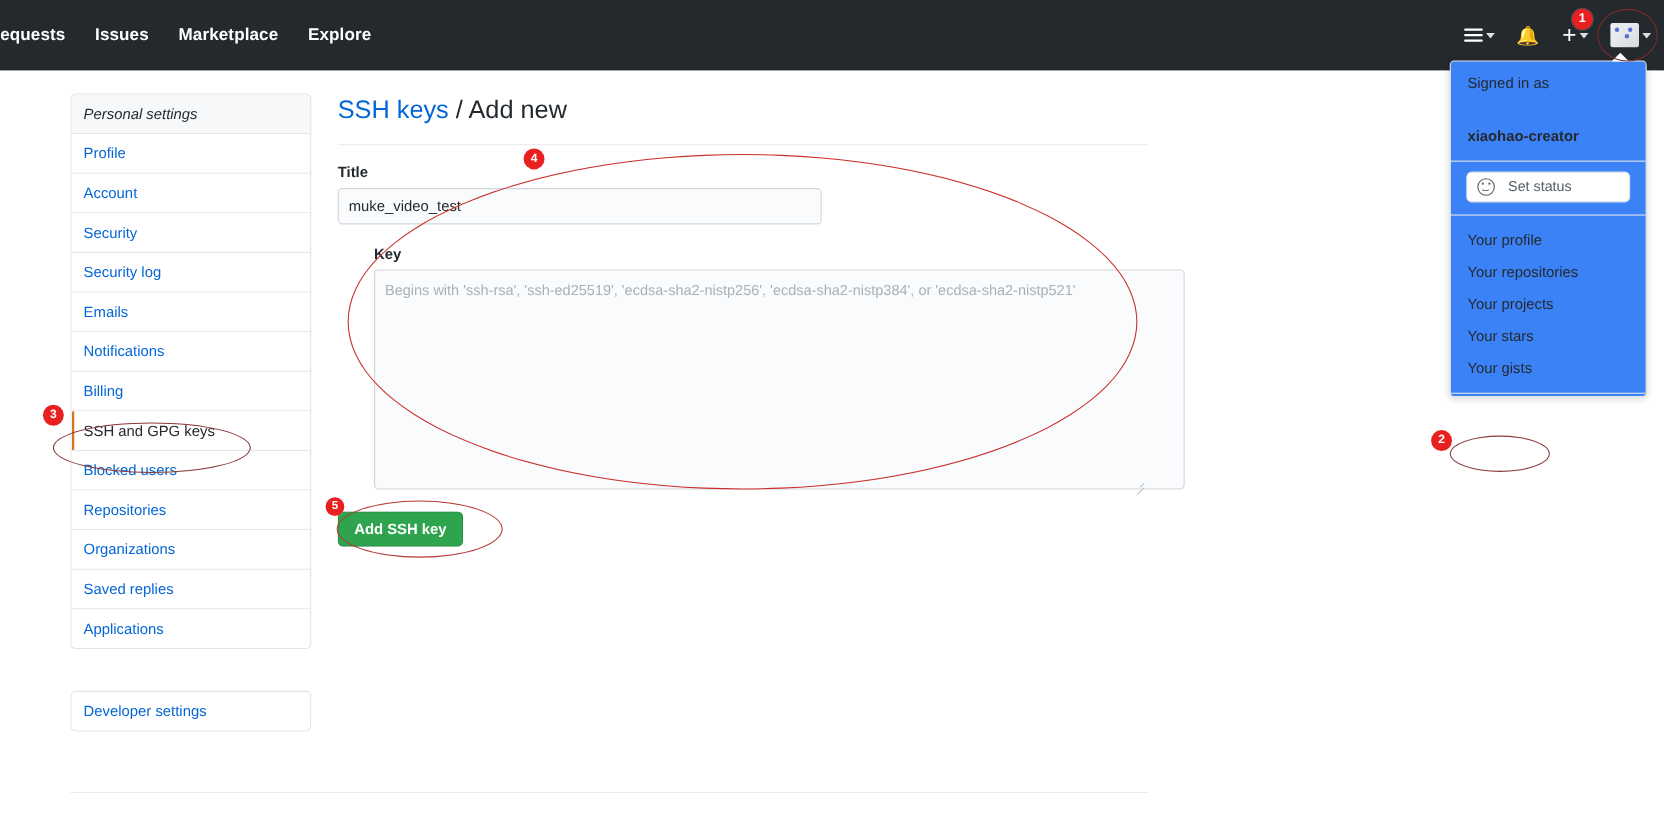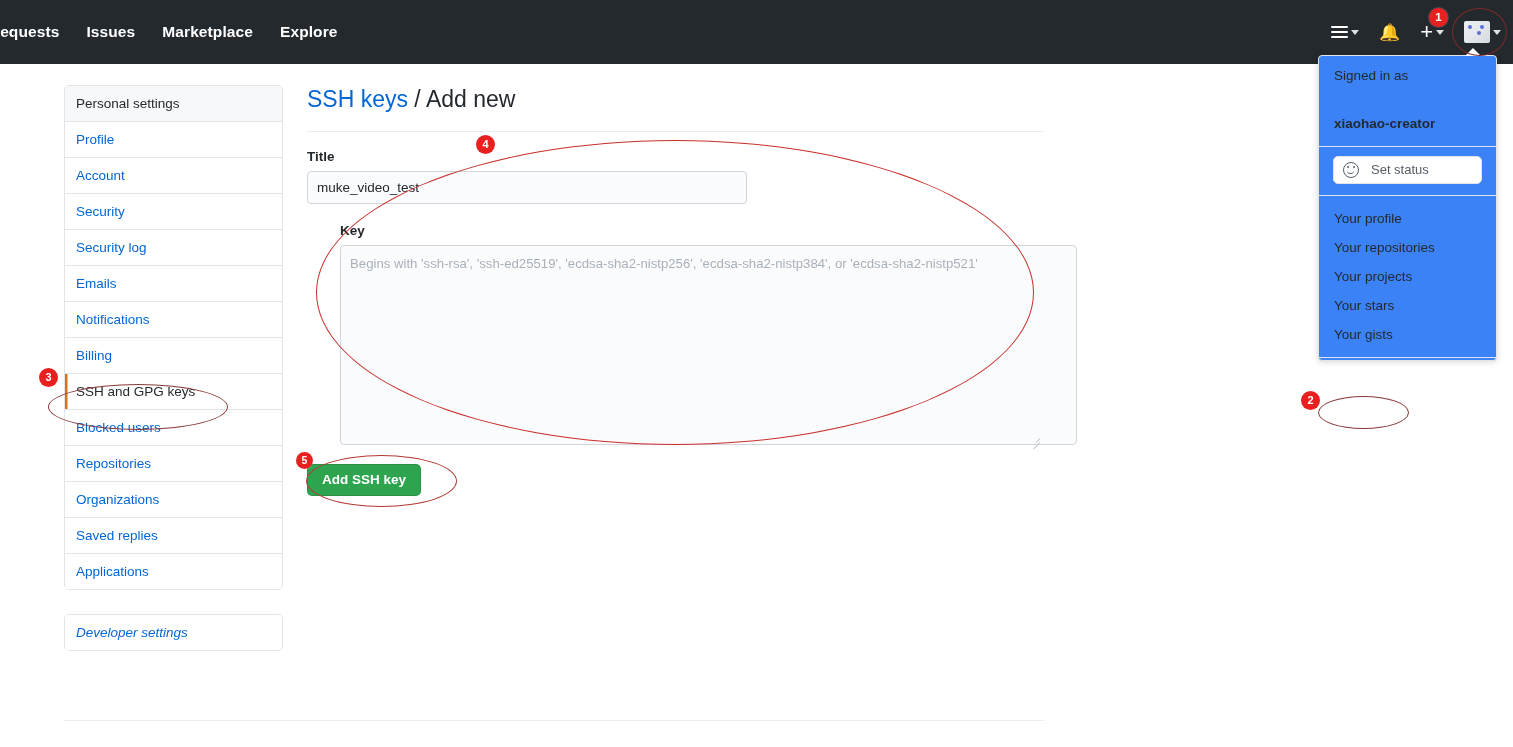--- a/index.html
+++ b/index.html
@@ -115,34 +115,34 @@
   
   .sidebar {
     position: absolute; left: 64px; top: 85px; width: 219px;
   }
   .side-card {
     border: 1px solid #e1e4e8; border-radius: 5px; overflow: hidden;
     background: #ffffff;
   }
   .side-head {
     background: #f6f8fa; color: #24292e; font-size: 13.5px;
-    padding: 10px 11px; border-bottom: 1px solid #e1e4e8;
+    padding: 10px 11px; border-bottom: 1px solid #e1e4e8; font-style: italic;
   }
   .side-item {
     display: block; padding: 10px 11px; font-size: 13.5px;
     color: #0366d6; text-decoration: none;
     border-bottom: 1px solid #e1e4e8; background: #ffffff;
     position: relative; cursor: pointer;
   }
   .side-item:last-child { border-bottom: none; }
   .side-item.selected {
     color: #24292e; font-weight: normal;
     box-shadow: inset 2.5px 0 0 0 #d1761a;
   }
-  .side-card.dev { margin-top: 24px; font-style: italic; }
+  .side-card.dev { margin-top: 38px; }
   .side-card.dev .side-item { border-bottom: none; }
 
   
   .main { position: absolute; left: 307px; top: 85px; width: 737px; }
   .page-title {
     font-size: 23px; font-weight: normal; color: #24292e;
     margin: 0 0 16px 0; line-height: 1.3;
   }
   .page-title a { color: #0366d6; text-decoration: none; }
   .title-rule { height: 1px; background: #eaecef; margin-bottom: 17px; }

